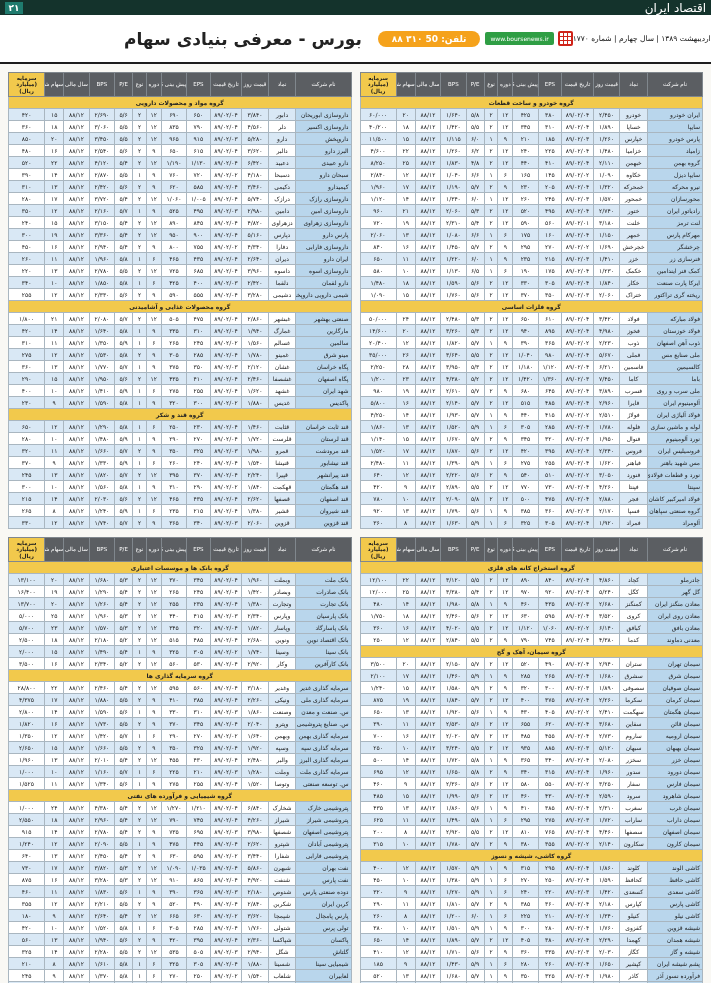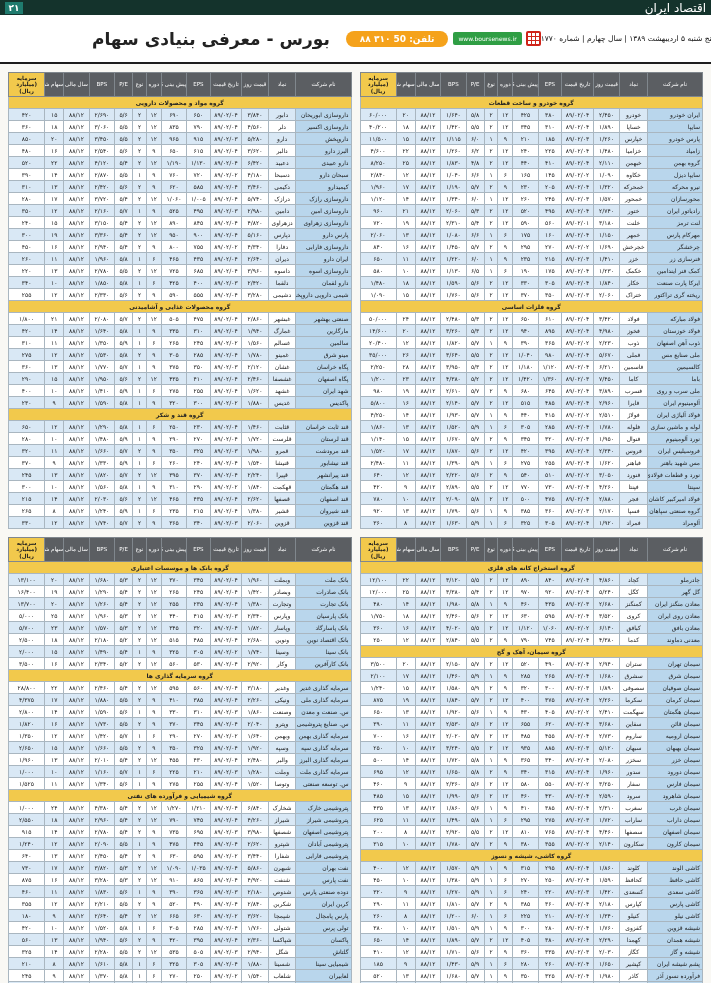--- a/index.html
+++ b/index.html
@@ -4,21 +4,21 @@
 <style>
   html,body{margin:0;padding:0;width:711px;height:983px;overflow:hidden;
     background:#f7f5f0;font-family:"DejaVu Sans",sans-serif;color:#222;}
   .page{width:711px;height:983px;position:relative;background:#f9f8f4;border-right:1px solid #c8c4ba;}
   
   .topbar{height:15px;background:#14332c;display:flex;align-items:center;justify-content:space-between;padding:0 5px;}
   .pagenum{background:#1f7b6e;color:#fff;font-size:9px;font-weight:bold;width:18px;height:12px;line-height:12px;text-align:center;}
   .masthead{color:#fff;font-size:12px;direction:rtl;}
   
   .header-band{height:47px;background:#fff;display:flex;align-items:center;padding:0 8px;border-bottom:2px solid #1d1d1d;}
-  .title{font-size:17px;font-weight:bold;direction:rtl;margin-left:84px;white-space:nowrap;}
+  .title{font-size:17px;font-weight:bold;direction:rtl;margin-left:116px;white-space:nowrap;}
   .phone-badge{background:#f5a21b;color:#fff;font-weight:bold;font-size:9px;border-radius:8px;padding:3px 14px;margin-left:16px;direction:rtl;white-space:nowrap;}
   .brand-badge{background:#2f9e44;color:#fff;font-size:6px;padding:3px 5px;border-radius:2px;margin-left:5px;white-space:nowrap;}
   .logo{margin-left:4px;display:flex;align-items:center;}
   .dateline{margin-left:auto;font-size:7.5px;direction:rtl;text-align:right;white-space:nowrap;color:#111;}
   
   .tables{display:flex;gap:8px;padding:8px 8px 0 8px;direction:rtl;}
   .half{flex:1;min-width:0;}
   table{width:100%;border-collapse:collapse;table-layout:fixed;direction:rtl;margin-bottom:8px;background:#fff;}
   th{background:#5b5e62;color:#fff;font-size:5.5px;font-weight:normal;border:0.5px solid #80878d;
      padding:2px 0;line-height:1.15;overflow:hidden;white-space:nowrap;}

